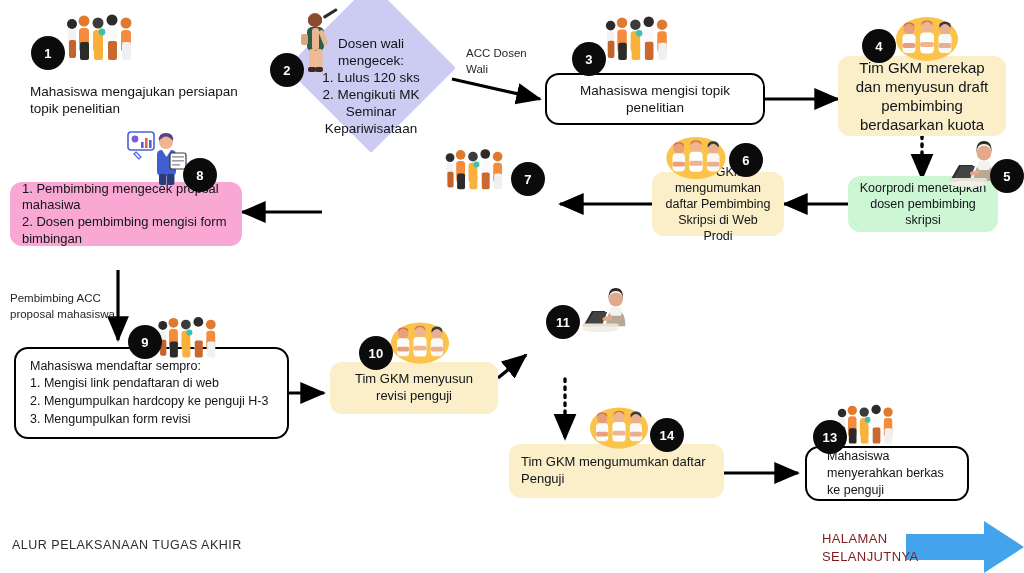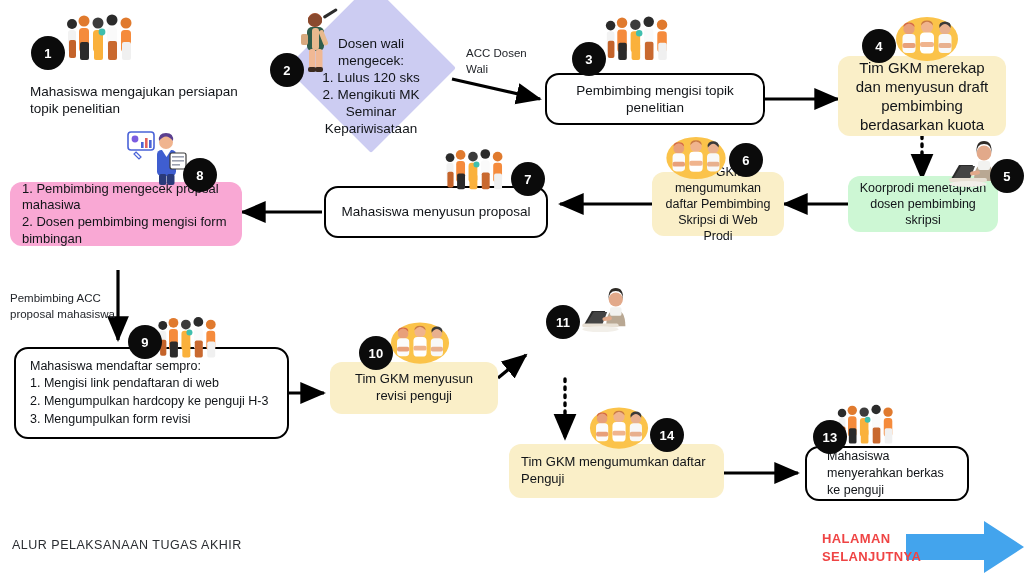--- a/index.html
+++ b/index.html
@@ -98,24 +98,24 @@
     font-size: 12.5px;
     letter-spacing: 0.5px;
     color: #2a2d31;
     z-index: 6;
   }
   .next-label {
     position: absolute;
     left: 822px;
     top: 530px;
     font-size: 13px;
-    font-weight: 700;
+    font-weight: 400;
     line-height: 1.35;
     letter-spacing: 0.4px;
-    color: #ef4444;
+    color: #7f1d1d;
     z-index: 7;
     white-space: pre-line;
   }
   .next-arrow {
     position: absolute;
     left: 906px;
     top: 521px;
     width: 118px;
     height: 52px;
     z-index: 6;
@@ -225,21 +225,21 @@
       <circle cx="48" cy="10" r="5.5" fill="#2b2b2b"></circle>
       <rect x="44" y="31" width="9" height="19" rx="2" fill="#c9692f"></rect>
       <rect x="57" y="20" width="10" height="22" rx="3.5" fill="#f58b3c"></rect>
       <circle cx="62" cy="13" r="5.5" fill="#e07a2e"></circle>
       <rect x="58" y="32" width="9" height="18" rx="2" fill="#f0f0f0"></rect>
       <circle cx="38" cy="22" r="3.4" fill="#3fbfae"></circle>
     </g>
   </svg>
   <div class="badge" style="left:572px; top:42px;">3</div>
   <div class="node outline" style="left:545px; top:73px; width:220px; height:52px;">
-    <span style="white-space:pre-line;">Pembimbing mengisi topik penelitian</span>
+    <span style="white-space:pre-line;">Mahasiswa mengisi topik penelitian</span>
   </div>
 
   <svg class="clip" style="left:895px; top:16px; width:64px; height:46px;" viewBox="0 0 64 46">
     <ellipse cx="32" cy="23" rx="31" ry="22" fill="#fbc34a"></ellipse>
     <g>
       <circle cx="14" cy="13" r="5.6" fill="#e8a07a"></circle>
       <path d="M8.4 11 q5.6 -7 11.2 0 q0 -4.5 -5.6 -4.5 q-5.6 0 -5.6 4.5z" fill="#d4664a"></path>
       <rect x="7.5" y="18" width="13" height="19" rx="4" fill="#fbfbfb"></rect>
       <rect x="7.5" y="27" width="13" height="5" rx="2" fill="#e8a07a"></rect>
       <circle cx="32" cy="11" r="6" fill="#f0b48e"></circle>
@@ -311,23 +311,20 @@
       <rect x="43" y="17" width="10" height="24" rx="3.5" fill="#fafafa"></rect>
       <circle cx="48" cy="10" r="5.5" fill="#2b2b2b"></circle>
       <rect x="44" y="31" width="9" height="19" rx="2" fill="#c9692f"></rect>
       <rect x="57" y="20" width="10" height="22" rx="3.5" fill="#f58b3c"></rect>
       <circle cx="62" cy="13" r="5.5" fill="#e07a2e"></circle>
       <rect x="58" y="32" width="9" height="18" rx="2" fill="#f0f0f0"></rect>
       <circle cx="38" cy="22" r="3.4" fill="#3fbfae"></circle>
     </g>
   </svg>
   <div class="badge" style="left:511px; top:162px;">7</div>
-  <div class="node outline" style="left:324px; top:186px; width:224px; height:52px;">
-    <span style="white-space:pre-line;">Mahasiswa menyusun proposal</span>
-  </div>
 
   <svg class="clip" style="left:126px; top:130px; width:66px; height:56px;" viewBox="0 0 66 56">
     <g>
       <rect x="2" y="2" width="26" height="18" rx="3" fill="#ffffff" stroke="#4a63d8" stroke-width="1.6"></rect>
       <circle cx="9" cy="9" r="3.4" fill="#7b5ce0"></circle>
       <rect x="15" y="12" width="2.6" height="6" fill="#4a63d8"></rect>
       <rect x="19" y="8" width="2.6" height="10" fill="#e2605c"></rect>
       <rect x="23" y="10" width="2.6" height="8" fill="#4a63d8"></rect>
       <path d="M10 22 l5 5 l-2 2 l-5 -5z" fill="#ffffff" stroke="#4a63d8" stroke-width="1.2"></path>
       <circle cx="40" cy="12" r="7" fill="#f0b48e"></circle>

